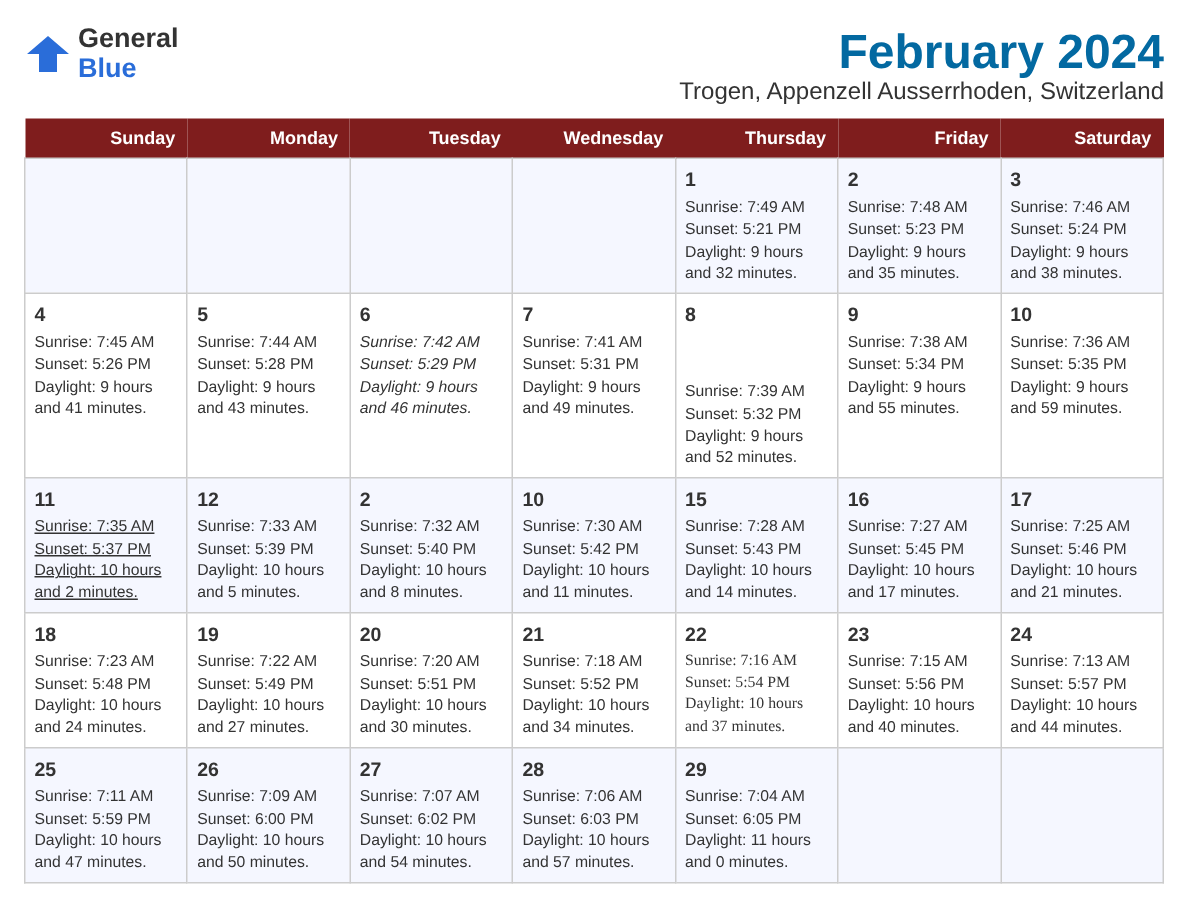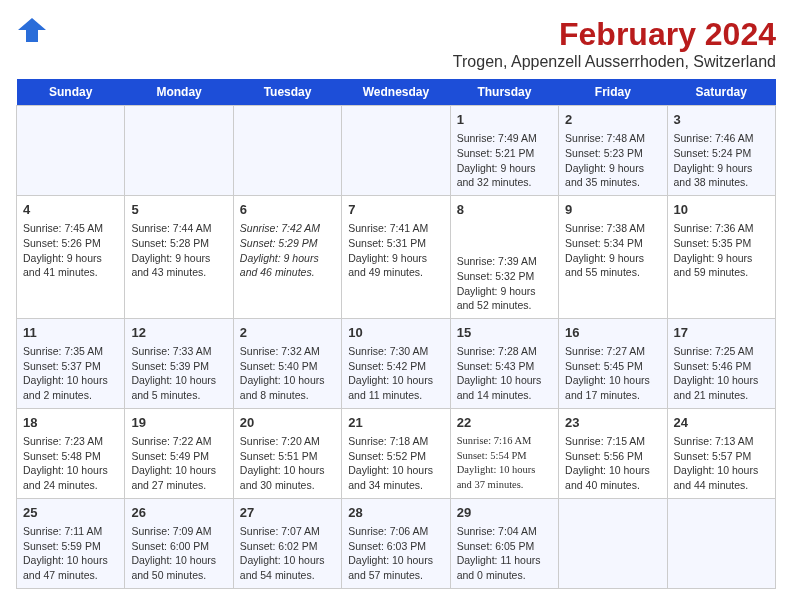--- a/index.html
+++ b/index.html
@@ -31,38 +31,38 @@
     .logo-icon {
       width: 32px;
       height: 28px;
     }
     .title-block {
       text-align: right;
     }
     .month-title {
       font-size: 32px;
       font-weight: bold;
-      color: #b91c1c;
+      color: #0369a1;
     }
     .location-title {
       font-size: 16px;
       color: #333;
       font-weight: normal;
       margin-left: 28px;
     }
     .calendar {
       width: 100%;
       border-collapse: collapse;
       font-size: 11px;
     }
     .calendar th {
-      background-color: #1d4ed8;
+      background-color: #7f1d1d;
       color: #fff;
       padding: 6px 8px;
-      text-align: center;
+      text-align: right;
       font-size: 12px;
       font-weight: bold;
     }
     .calendar td {
       border: 1px solid #ccc;
       vertical-align: top;
       padding: 5px 6px;
       width: 108px;
       min-height: 70px;
       color: #333;
@@ -89,20 +89,24 @@
     }
   </style>
 </head>
 <body>
 
 <div class="header">
   <div class="logo">
     <svg class="logo-icon" viewBox="0 0 32 28" xmlns="http://www.w3.org/2000/svg">
       <polygon points="16,2 30,14 22,14 22,26 10,26 10,14 2,14" fill="#2a6dd9"></polygon>
     </svg>
+    <div class="logo-text">
+      <span class="logo-general">General</span><br>
+      <span class="logo-blue">Blue</span>
+    </div>
   </div>
   <div class="title-block">
     <div class="month-title">February 2024</div>
     <div class="location-title">Trogen, Appenzell Ausserrhoden, Switzerland</div>
   </div>
 </div>
 
 <table class="calendar">
   <thead>
     <tr>
@@ -190,21 +194,21 @@
           <span class="day-number">10</span>
           <div class="day-detail" style="white-space: pre-line;">Sunrise: 7:36 AM
 Sunset: 5:35 PM
 Daylight: 9 hours
 and 59 minutes.</div>
         </td>
       </tr>
       <tr>
         <td>
           <span class="day-number">11</span>
-          <div class="day-detail" style="white-space: pre-line;">Sunrise: 7:35 AM
+          <div class="day-detail" style="white-space: pre-line; text-decoration: underline;">Sunrise: 7:35 AM
 Sunset: 5:37 PM
 Daylight: 10 hours
 and 2 minutes.</div>
         </td>
         <td>
           <span class="day-number">12</span>
           <div class="day-detail" style="white-space: pre-line;">Sunrise: 7:33 AM
 Sunset: 5:39 PM
 Daylight: 10 hours
 and 5 minutes.</div>

